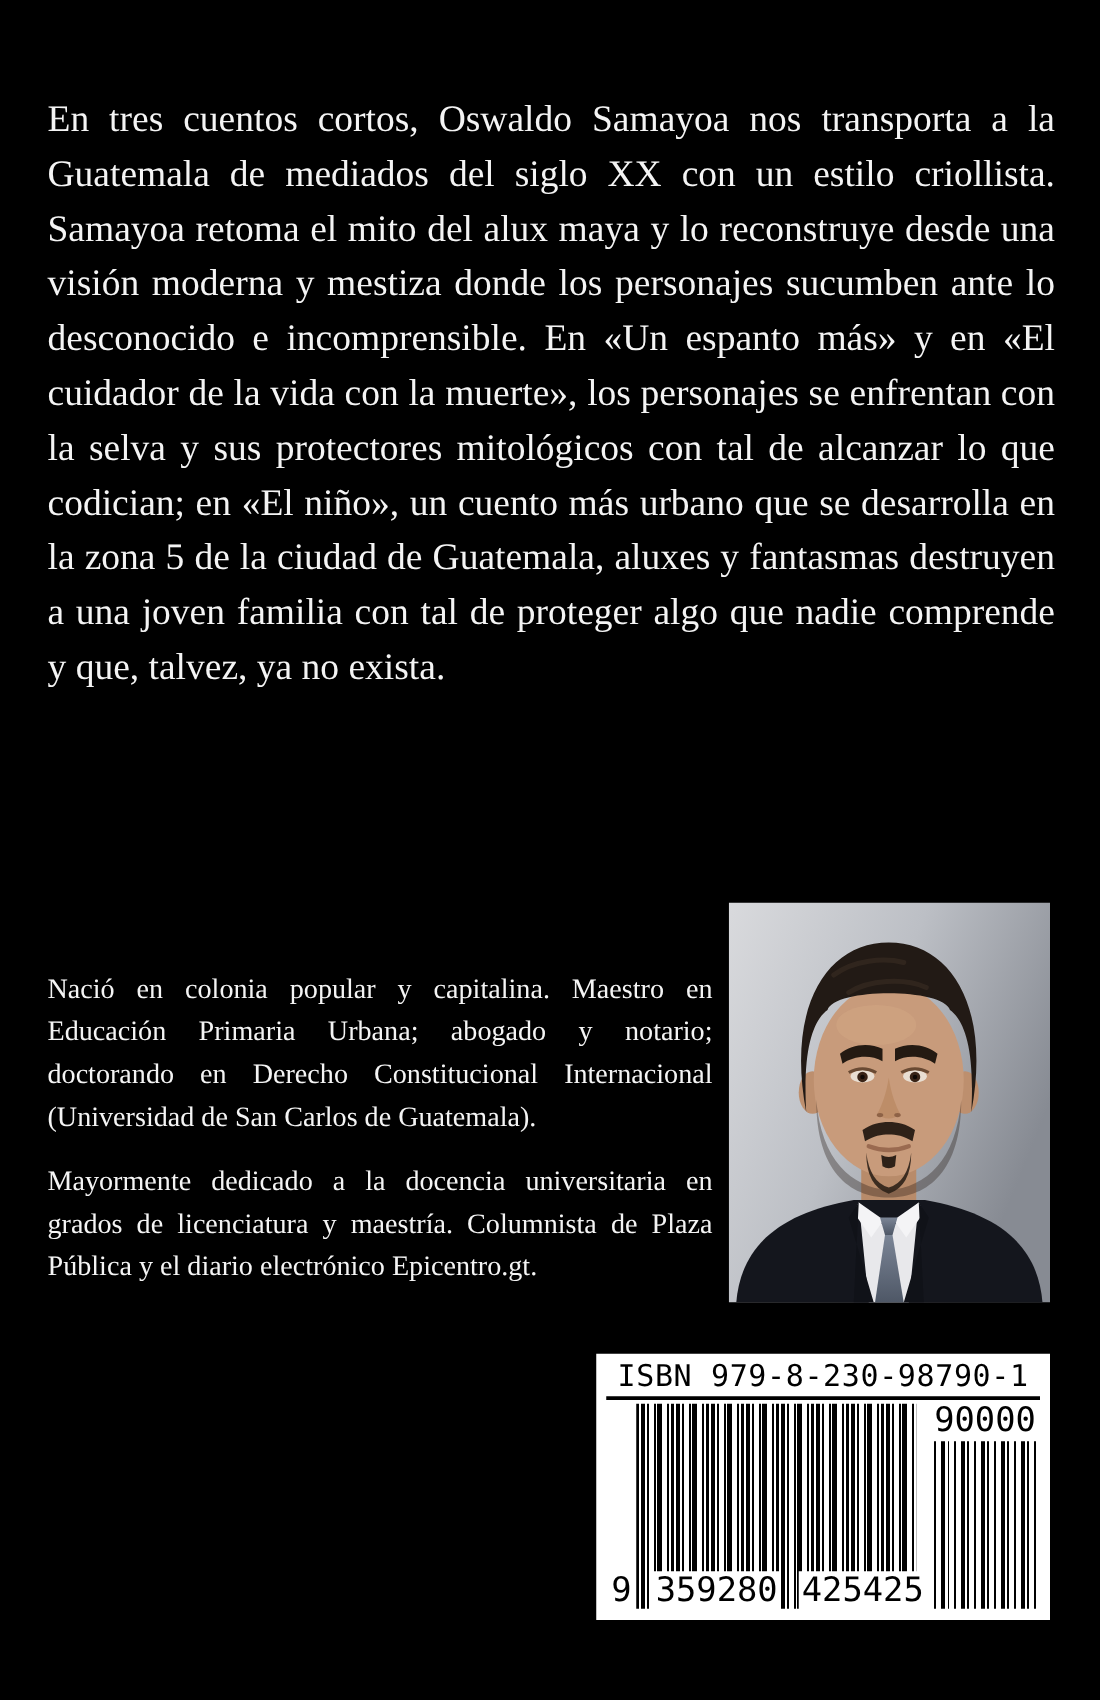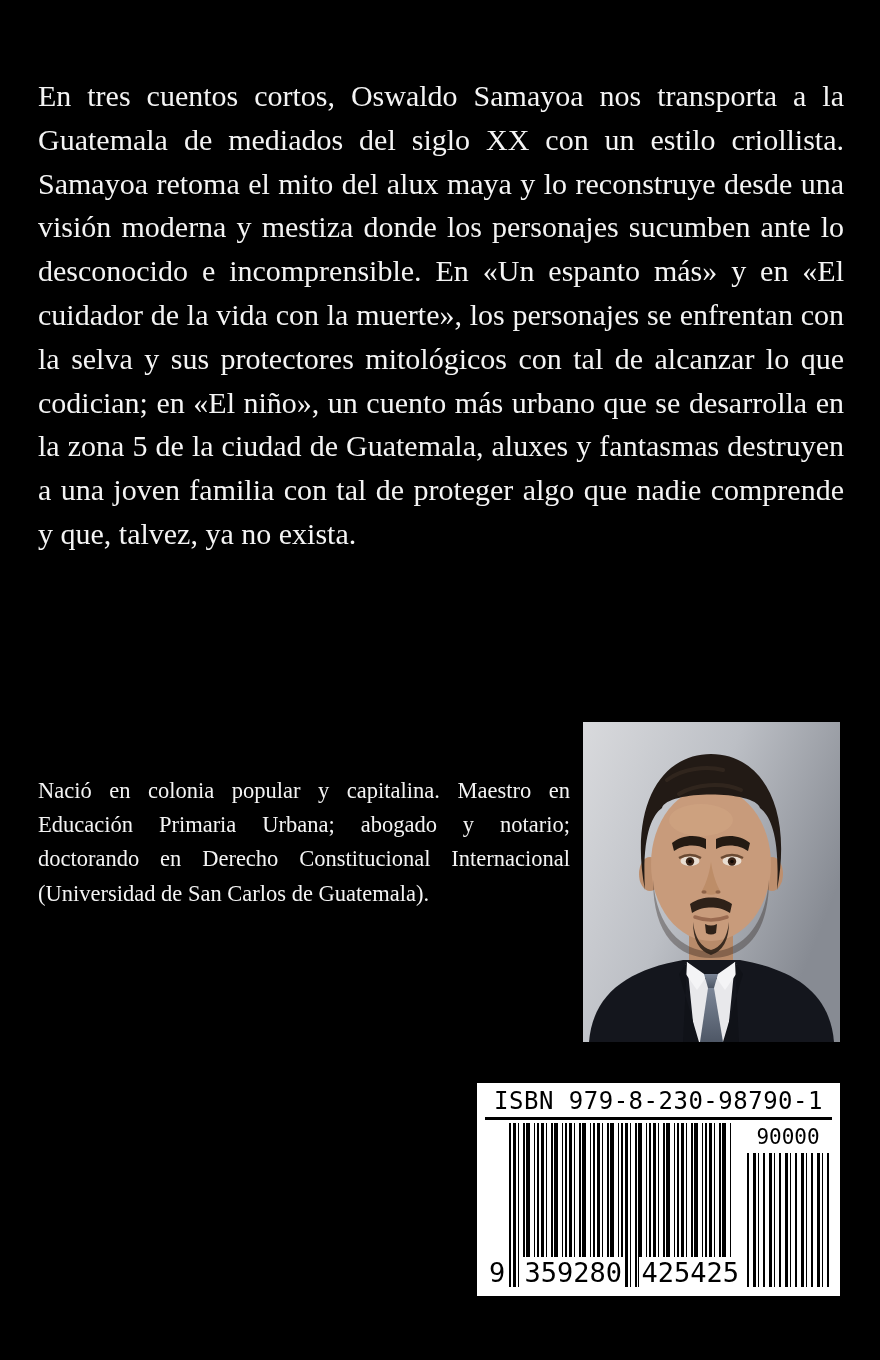--- a/index.html
+++ b/index.html
@@ -107,21 +107,21 @@
   }
   .digits-row span { background: #ffffff; padding: 0 2px; }
   .addon {
     position: absolute;
     left: 260px;
     top: 0;
     width: 82px;
   }
   .addon-digits {
     text-align: center;
-    font-size: 21px;
+    font-size: 27px;
     line-height: 28px;
   }
   .addon-bars {
     height: 134px;
     margin-top: 2px;
     background: repeating-linear-gradient(90deg,
       #000 0px, #000 2px,
       #fff 2px, #fff 6px,
       #000 6px, #000 9px,
       #fff 9px, #fff 11px,
@@ -131,20 +131,21 @@
 </style>
 </head>
 <body>
 
 <div class="cover">
 
   <div class="synopsis">En tres cuentos cortos, Oswaldo Samayoa nos transporta a la Guatemala de mediados del siglo XX con un estilo criollista. Samayoa retoma el mito del alux maya y lo reconstruye desde una visión moderna y mestiza donde los personajes sucumben ante lo desconocido e incomprensible. En «Un espanto más» y en «El cuidador de la vida con la muerte», los personajes se enfrentan con la selva y sus protectores mitológicos con tal de alcanzar lo que codician; en «El niño», un cuento más urbano que se desarrolla en la zona 5 de la ciudad de Guatemala, aluxes y fantasmas destruyen a una joven familia con tal de proteger algo que nadie comprende y que, talvez, ya no exista.</div>
 
   <div class="bio">
     <p>Nació en colonia popular y capitalina. Maestro en Educación Primaria Urbana; abogado y notario; doctorando en Derecho Constitucional Internacional (Universidad de San Carlos de Guatemala).</p>
+    <p>Mayormente dedicado a la docencia universitaria en grados de licenciatura y maestría. Columnista de Plaza Pública y el diario electrónico Epicentro.gt.</p>
   </div>
 
   <div class="photo-frame">
     <svg viewBox="0 0 257 320">
       <defs>
         <linearGradient id="pbg" x1="0" y1="0" x2="1" y2="0.5">
           <stop offset="0" stop-color="#d9dadd"></stop>
           <stop offset="0.5" stop-color="#bcbfc5"></stop>
           <stop offset="1" stop-color="#878b93"></stop>
         </linearGradient>

